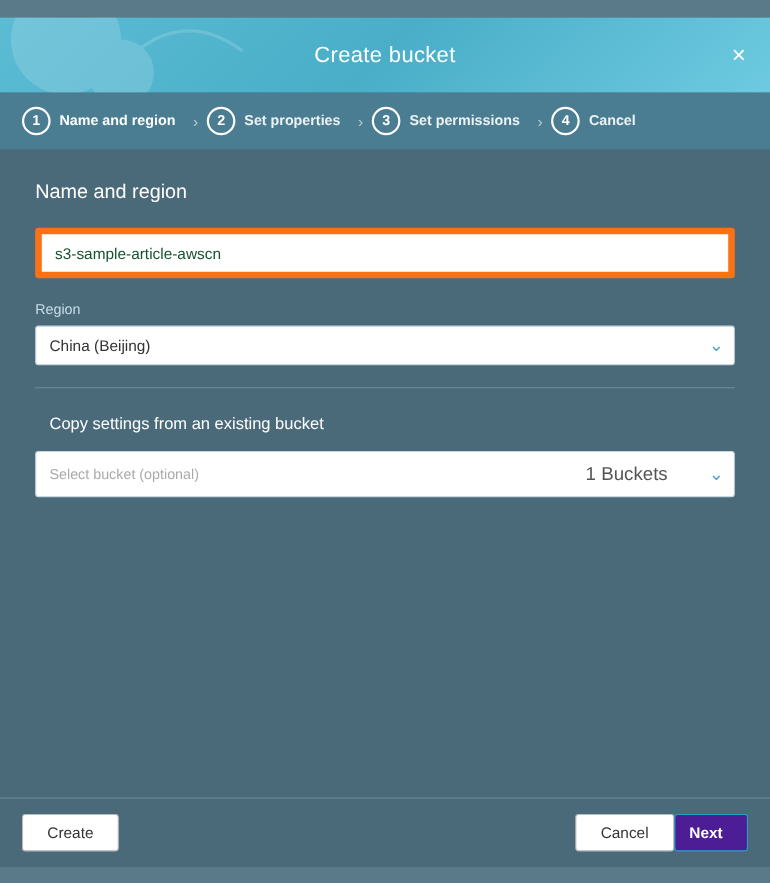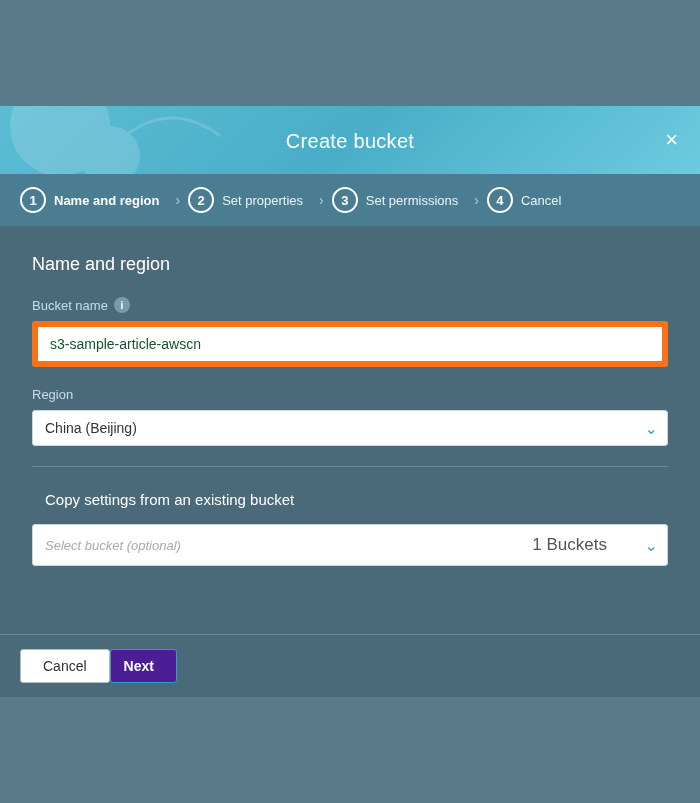--- a/index.html
+++ b/index.html
@@ -8,21 +8,21 @@
       background: #5a7a8a;
       display: flex;
       align-items: center;
       justify-content: center;
       width: 700px;
       height: 803px;
       overflow: hidden;
     }
     .modal {
       width: 700px;
-      height: 591px;
+      height: 772px;
       background: #4a6a7a;
       display: flex;
       flex-direction: column;
       position: relative;
     }
     .modal-header {
       background: linear-gradient(135deg, #5bbcd4 0%, #4aaec8 50%, #6dcae0 100%);
       padding: 18px 20px 16px;
       display: flex;
       align-items: center;
@@ -83,21 +83,21 @@
     }
     .step-label {
       color: white;
       font-size: 13px;
       white-space: nowrap;
     }
     .step.active .step-label {
       font-weight: 700;
     }
     .step.inactive .step-label {
-      font-weight: 400;
+      font-weight: 700;
       opacity: 0.9;
     }
     .step-separator {
       color: white;
       opacity: 0.6;
       font-size: 14px;
       padding: 0 8px 0 0;
     }
     .modal-body {
       flex: 1;
@@ -193,21 +193,20 @@
       border-radius: 3px;
       font-size: 13px;
       background: white;
       cursor: pointer;
       display: flex;
       align-items: center;
       justify-content: space-between;
     }
     .bucket-placeholder {
       color: #aaa;
-      font-style: italic;
       font-size: 13px;
     }
     .bucket-count {
       color: #555;
       font-size: 17px;
       margin-right: 24px;
     }
     .bucket-chevron {
       position: absolute;
       right: 10px;
@@ -298,24 +297,20 @@
       </div>
       <span class="step-label">Cancel</span>
     </div>
   </div>
 
   <div class="modal-body">
 
     <div class="section-title">Name and region</div>
 
     <div class="field-group">
-      <div class="field-label">
-        <span>Bucket name</span>
-        <span class="info-icon">i</span>
-      </div>
       <input type="text" class="text-input" value="s3-sample-article-awscn" style="">
     </div>
 
     <div class="field-group">
       <div class="field-label">Region</div>
       <div class="select-wrapper">
         <select class="select-display">
           <option>China (Beijing)</option>
           <option>China (Ningxia)</option>
           <option>US East (N. Virginia)</option>
@@ -333,19 +328,20 @@
       <div class="bucket-select-display">
         <span class="bucket-placeholder">Select bucket (optional)</span>
         <span class="bucket-count">1 Buckets</span>
       </div>
       <span class="bucket-chevron">⌄</span>
     </div>
 
   </div>
 
   <div class="modal-footer">
+    <button class="btn btn-create">Create</button>
     <div class="footer-right">
       <button class="btn btn-cancel">Cancel</button>
       <button class="btn btn-next">Next</button>
     </div>
   </div>
 
 </div>
 
 </body></html>

